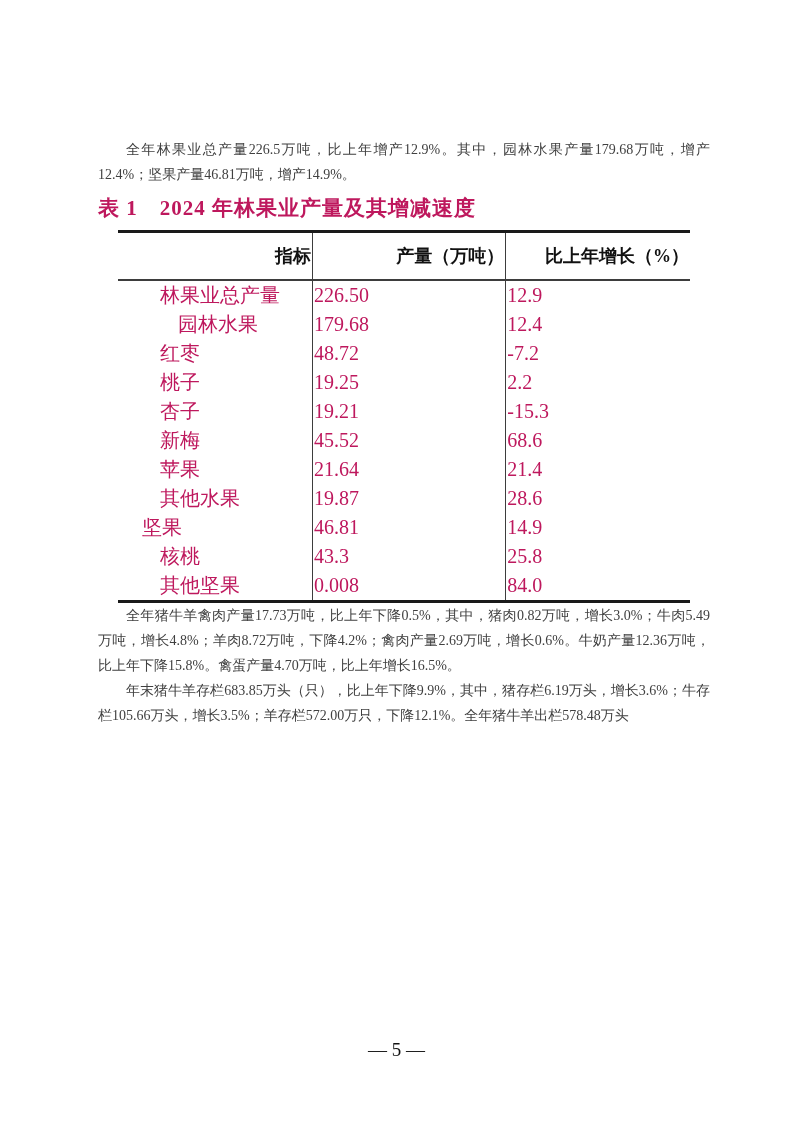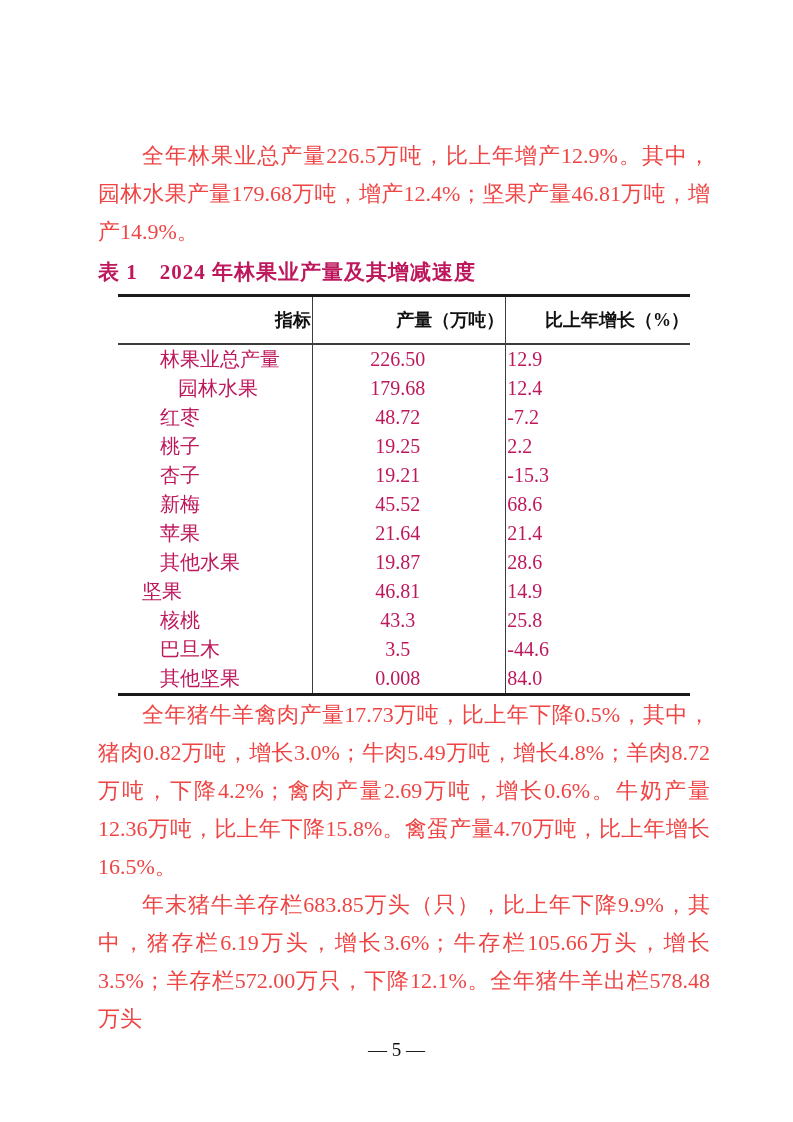--- a/index.html
+++ b/index.html
@@ -14,25 +14,25 @@
     overflow: hidden;
     color: #111111;
   }
   .content {
     padding: 137px 83px 0 98px;
     width: 612px;
   }
   p.body-para {
     margin: 0;
     font-family: "Liberation Serif", "DejaVu Sans", sans-serif;
-    font-size: 22px;
-    line-height: 38px;
+    font-size: 14px;
+    line-height: 25px;
     text-align: justify;
     text-indent: 2em;
-    color: #ef4444;
+    color: #404040;
   }
   p.body-para.spaced {
   }
   h2.table-title {
     margin: 6px 0 0 0;
     font-family: "Liberation Serif", serif;
     font-size: 21px;
     font-weight: bold;
     line-height: 30px;
     text-align: left;
@@ -67,21 +67,21 @@
     color: #be185d;
     white-space: nowrap;
   }
   table.stat-table .vline {
     border-left: 1.5px solid #3d3d3d;
   }
   td.c-ind { text-align: left; }
   td.c-ind.indent-0 { padding-left: 24px; }
   td.c-ind.indent-1 { padding-left: 42px; }
   td.c-ind.indent-2 { padding-left: 60px; }
-  td.c-val { text-align: center; padding-right: 24px; }
+  td.c-val { text-align: left; padding-right: 24px; }
   td.c-pct { text-align: left; padding-right: 14px; }
   .page-footer {
     position: absolute;
     left: 0;
     right: 0;
     top: 1038px;
     text-align: center;
     font-family: "Liberation Serif", serif;
     font-size: 19px;
     line-height: 24px;
@@ -155,25 +155,20 @@
           <td class="c-ind indent-0">坚果</td>
           <td class="c-val vline">46.81</td>
           <td class="c-pct vline">14.9</td>
         </tr>
         <tr>
           <td class="c-ind indent-1">核桃</td>
           <td class="c-val vline">43.3</td>
           <td class="c-pct vline">25.8</td>
         </tr>
         <tr>
-          <td class="c-ind indent-1">巴旦木</td>
-          <td class="c-val vline">3.5</td>
-          <td class="c-pct vline">-44.6</td>
-        </tr>
-        <tr>
           <td class="c-ind indent-1">其他坚果</td>
           <td class="c-val vline">0.008</td>
           <td class="c-pct vline">84.0</td>
         </tr>
       </tbody>
   </table>
 
   <p class="body-para spaced">全年猪牛羊禽肉产量17.73万吨，比上年下降0.5%，其中，猪肉0.82万吨，增长3.0%；牛肉5.49万吨，增长4.8%；羊肉8.72万吨，下降4.2%；禽肉产量2.69万吨，增长0.6%。牛奶产量12.36万吨，比上年下降15.8%。禽蛋产量4.70万吨，比上年增长16.5%。</p>
 
   <p class="body-para spaced">年末猪牛羊存栏683.85万头（只），比上年下降9.9%，其中，猪存栏6.19万头，增长3.6%；牛存栏105.66万头，增长3.5%；羊存栏572.00万只，下降12.1%。全年猪牛羊出栏578.48万头</p>

